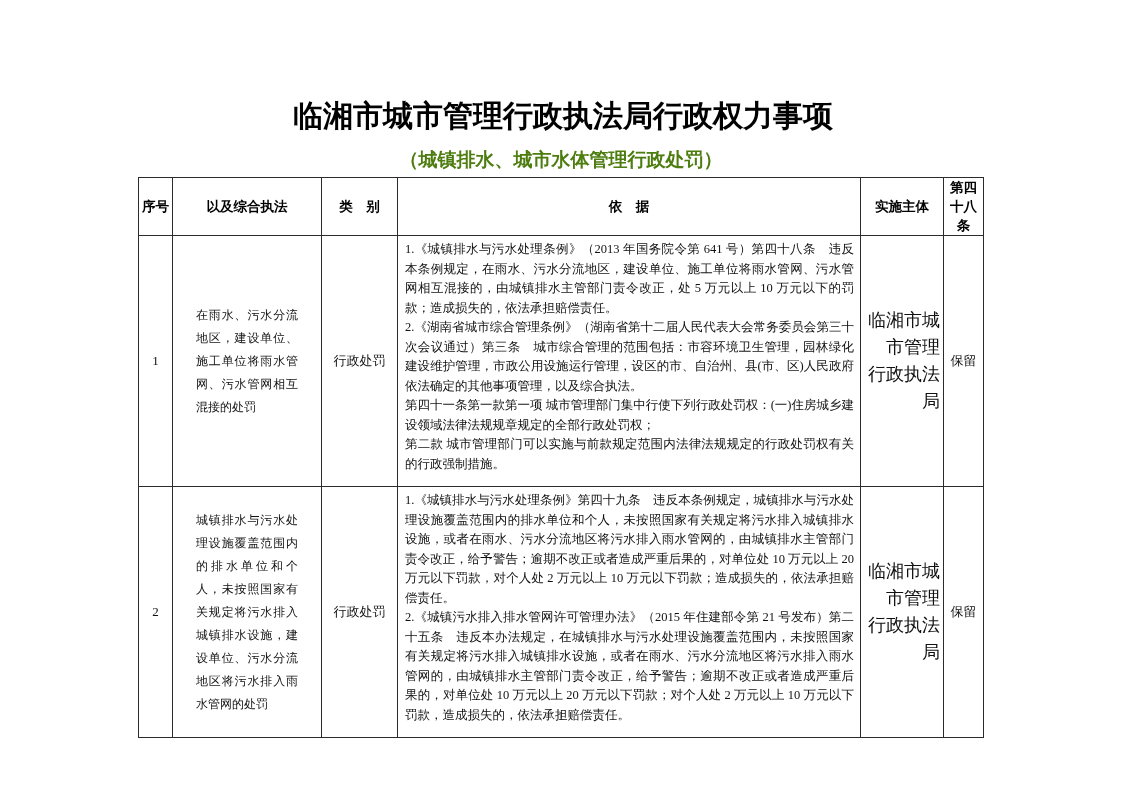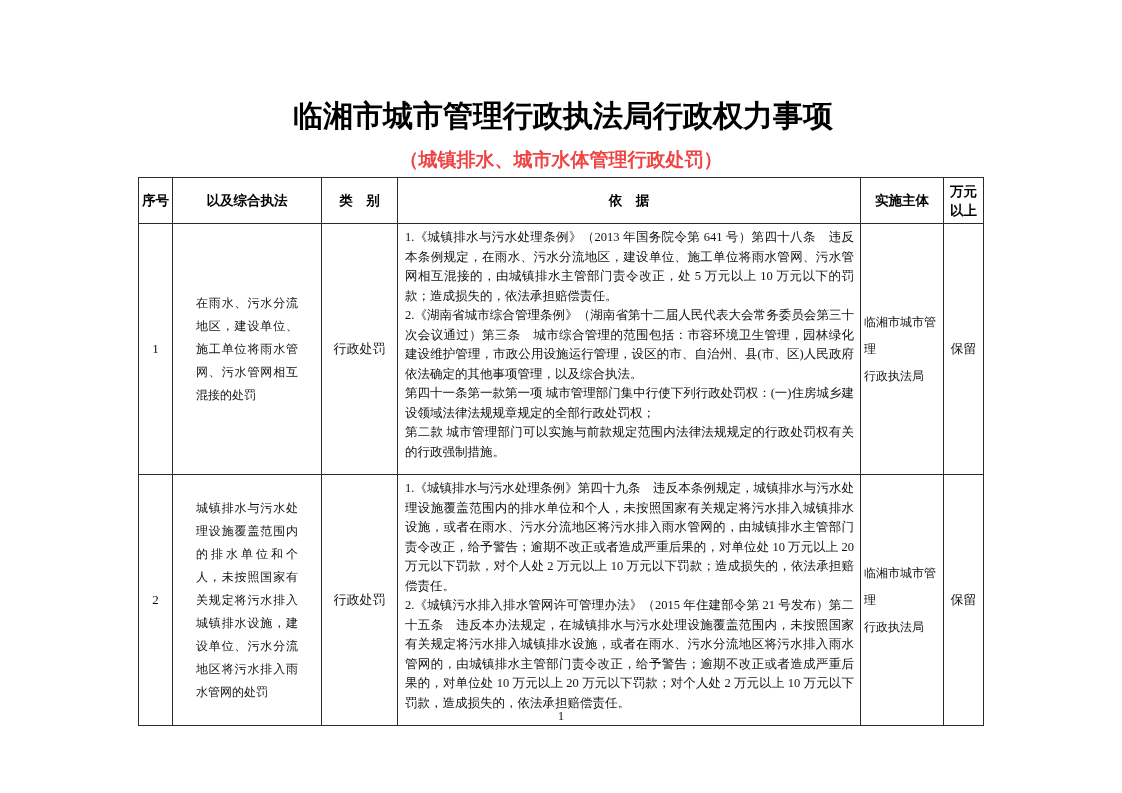--- a/index.html
+++ b/index.html
@@ -33,21 +33,21 @@
     position: absolute;
     top: 148px;
     left: 0;
     width: 100%;
     margin: 0;
     text-align: center;
     font-family: "Liberation Sans", "DejaVu Sans", sans-serif;
     font-weight: bold;
     font-size: 19px;
     line-height: 24px;
-    color: #ef4444;
+    color: #4d7c0f;
   }
   table.power-table {
     position: absolute;
     left: 138px;
     top: 177px;
     width: 845px;
     table-layout: fixed;
     border-collapse: collapse;
     border: 1px solid #6d28d9;
   }
@@ -89,23 +89,23 @@
   }
   td.c-basis {
     text-align: justify;
     vertical-align: top;
     font-size: 12.5px;
     line-height: 19.5px;
     padding: 4px 6px 12px 7px;
     white-space: pre-wrap;
   }
   td.c-impl {
-    text-align: left;
+    text-align: right;
     vertical-align: middle;
-    font-size: 12px;
+    font-size: 18px;
     line-height: 27px;
     padding: 16px 3px;
     white-space: pre-line;
   }
   td.c-op {
     text-align: center;
     vertical-align: middle;
     font-size: 13px;
     padding: 9px 2px;
   }
@@ -138,21 +138,21 @@
       <col style="width:83px">
       <col style="width:40px">
     </colgroup>
     <thead>
       <tr>
         <th>序号</th>
         <th>以及综合执法</th>
         <th>类　别</th>
         <th>依　据</th>
         <th>实施主体</th>
-        <th>万元以上</th>
+        <th>第四十八条</th>
       </tr>
     </thead>
     <tbody>
       <tr class="row-1">
         <td class="c-index">1</td>
         <td class="c-name">在雨水、污水分流地区，建设单位、施工单位将雨水管网、污水管网相互混接的处罚</td>
         <td class="c-cat">行政处罚</td>
         <td class="c-basis">1.《城镇排水与污水处理条例》（2013 年国务院令第 641 号）第四十八条　违反本条例规定，在雨水、污水分流地区，建设单位、施工单位将雨水管网、污水管网相互混接的，由城镇排水主管部门责令改正，处 5 万元以上 10 万元以下的罚款；造成损失的，依法承担赔偿责任。
 2.《湖南省城市综合管理条例》（湖南省第十二届人民代表大会常务委员会第三十次会议通过）第三条　城市综合管理的范围包括：市容环境卫生管理，园林绿化建设维护管理，市政公用设施运行管理，设区的市、自治州、县(市、区)人民政府依法确定的其他事项管理，以及综合执法。
 第四十一条第一款第一项 城市管理部门集中行使下列行政处罚权：(一)住房城乡建设领域法律法规规章规定的全部行政处罚权；

